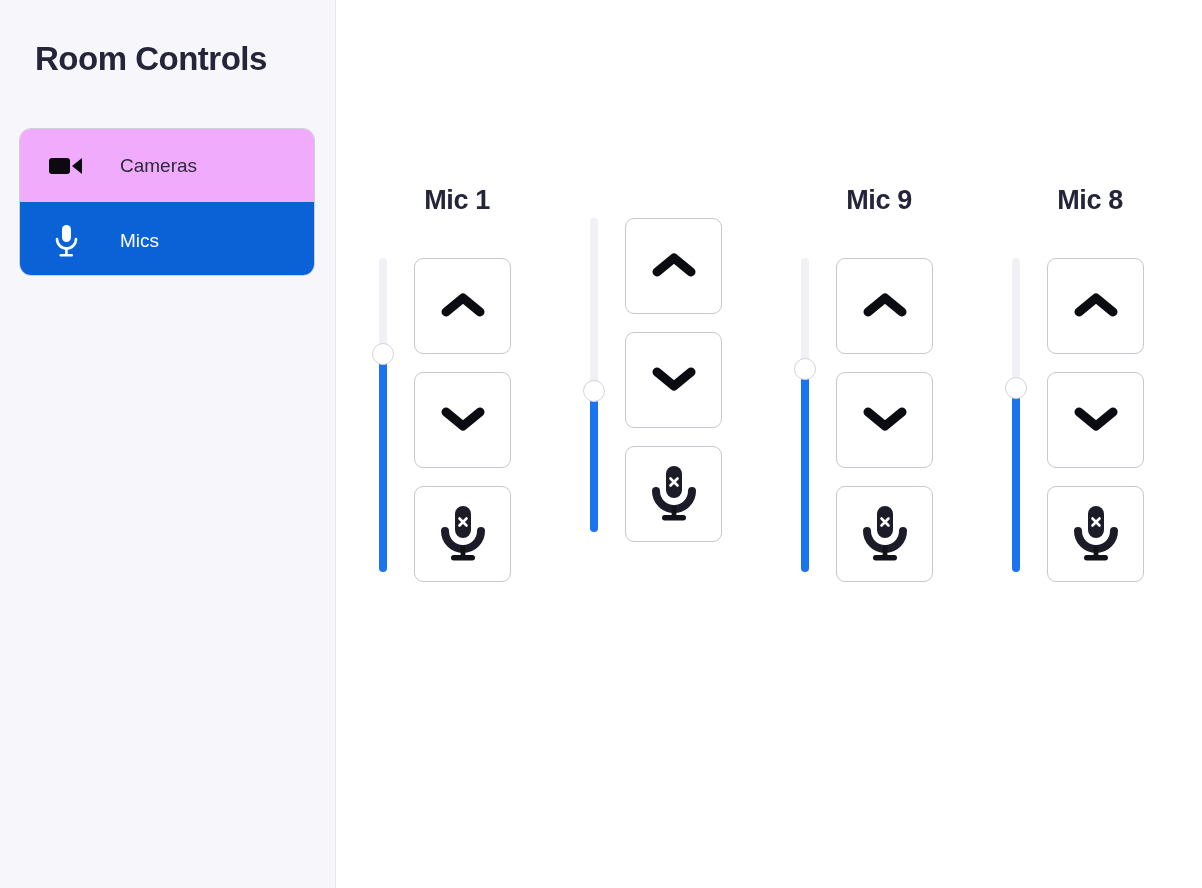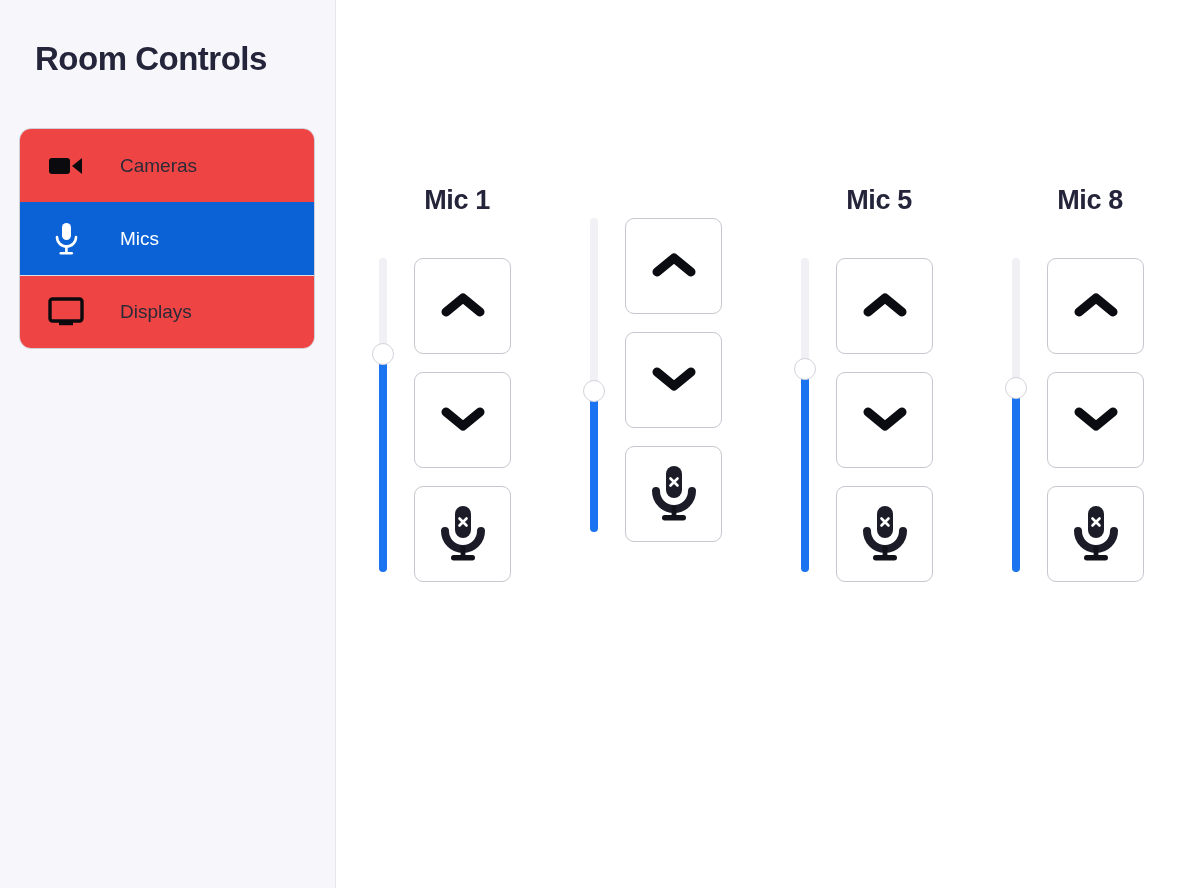--- a/index.html
+++ b/index.html
@@ -44,24 +44,24 @@
     background: #ffffff;
     border: 1px solid #cfcfd8;
     border-radius: 12px;
     overflow: hidden;
   }
   .nav-item {
     height: 73px;
     display: flex;
     align-items: center;
     padding-left: 26px;
-    background: #ef4444;
+    background: #f0abfc;
     cursor: pointer;
   }
-  .nav-item + .nav-item { border-top: 1px solid #84cc16; }
+  .nav-item + .nav-item { border-top: 5px solid #84cc16; }
   .nav-item.active {
     background: #0b62d6;
     border-top-color: #0b62d6;
   }
   .nav-item.active + .nav-item { border-top-color: #dedee6; }
   .nav-icon {
     width: 40px;
     height: 32px;
     display: flex;
     align-items: center;
@@ -192,29 +192,20 @@
           <svg width="26" height="34" viewBox="0 0 26 34">
             <rect x="9" y="1" width="9" height="17" rx="4.5" fill="#ffffff"></rect>
             <path d="M4 15 a9.5 9.5 0 0 0 19 0" fill="none" stroke="#ffffff" stroke-width="2.6" stroke-linecap="round"></path>
             <rect x="12.1" y="23" width="2.6" height="7" fill="#ffffff"></rect>
             <rect x="6.5" y="30" width="13.5" height="2.6" rx="1.3" fill="#ffffff"></rect>
           </svg>
         </span>
         <span class="nav-label">Mics</span>
       </div>
 
-      <div class="nav-item">
-        <span class="nav-icon">
-          <svg width="36" height="30" viewBox="0 0 36 30">
-            <rect x="2" y="2" width="32" height="22" rx="2.5" fill="none" stroke="#0b0b0f" stroke-width="3.4"></rect>
-            <rect x="11" y="24" width="14" height="4.2" fill="#0b0b0f"></rect>
-          </svg>
-        </span>
-        <span class="nav-label">Displays</span>
-      </div>
 
     </nav>
   </aside>
 
   <main class="main">
     <div class="mic-row">
 
       <section class="mic-col">
         <div class="mic-title">Mic 1</div>
         <div class="mic-body">
@@ -284,21 +275,21 @@
                   <rect x="13" y="51" width="24" height="5.4" rx="2.7" fill="#11111a"></rect>
                   <path d="M21.5 14.5 L28.5 21.5 M28.5 14.5 L21.5 21.5" stroke="#ffffff" stroke-width="2.6" stroke-linecap="round"></path>
                 </svg>
               </span>
             </button>
           </div>
         </div>
       </section>
 
       <section class="mic-col">
-        <div class="mic-title">Mic 5</div>
+        <div class="mic-title">Mic 9</div>
         <div class="mic-body">
           <div class="slider">
             <div class="slider-track"></div>
             <div class="slider-fill" style="top:111px;height:203px;"></div>
             <div class="slider-thumb" style="top:100px;"></div>
           </div>
           <div class="btn-stack">
             <button class="ctl-btn">
               <span>
                 <svg width="46" height="30" viewBox="0 0 46 30">

